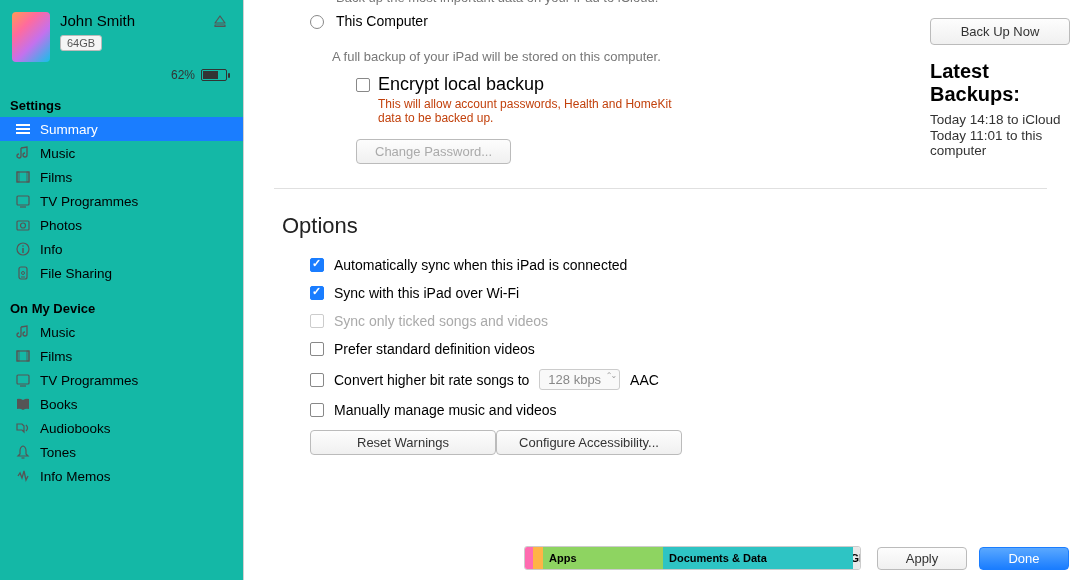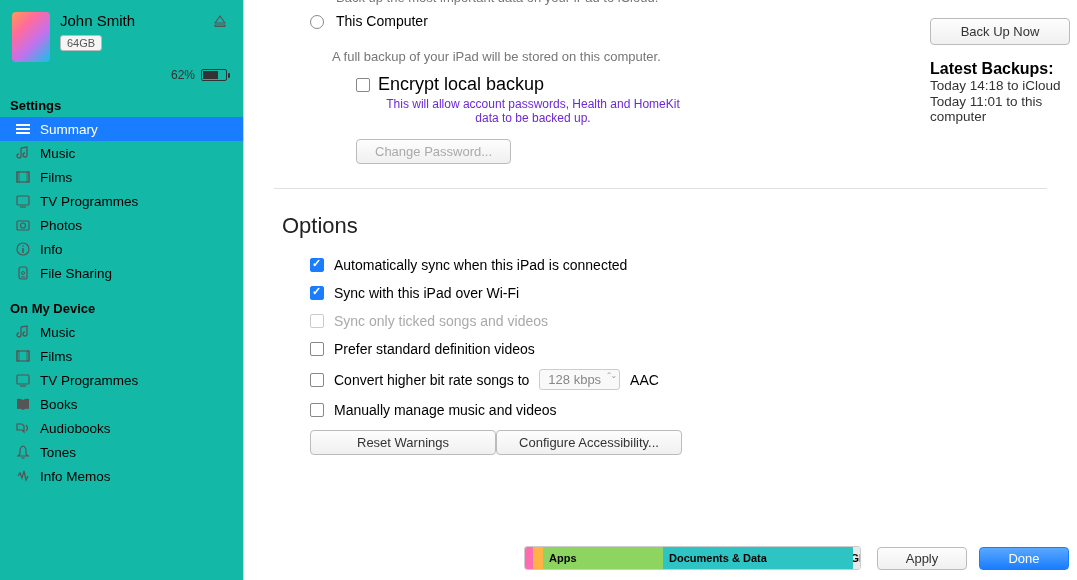--- a/index.html
+++ b/index.html
@@ -29,29 +29,29 @@
 .backup-area { margin-top:-10px; padding-left:28px;}
 .clipped-text { color:#777; font-size:13px; padding-left:26px; margin-bottom:8px;}
 .radio-row { display:flex; align-items:flex-end; gap:12px; margin-bottom:20px;}
 .radio { width:14px; height:14px; border:1px solid #888; border-radius:50%; margin-top:2px; flex-shrink:0;}
 .radio-title { font-size:14px; }
 .radio-desc { color:#777; font-size:13px; margin-left:22px; margin-bottom:10px;}
 .encrypt-row { margin-left:46px; display:flex; align-items:center; gap:8px;}
 .checkbox { width:14px; height:14px; border:1px solid #888; border-radius:2px; background:#fff; flex-shrink:0; position:relative;}
 .checkbox.checked { background:#1a7dff; border-color:#1a7dff;}
 .checkbox.checked::after { content:"✓"; color:#fff; font-size:11px; position:absolute; top:-2px; left:1px; font-weight:bold;}
-.encrypt-desc { color:#6d28d9; font-size:12px; margin-left:68px; margin-top:2px; max-width:310px;text-align:center;}
+.encrypt-desc { color:#c2410c; font-size:12px; margin-left:68px; margin-top:2px; max-width:310px;}
 .change-pw { margin-left:46px; margin-top:14px;}
 .btn { background: linear-gradient(#fdfdfd,#f0f0f0); border:1px solid #bbb; border-radius:4px; padding: 4px 18px; font-size:13px; color:#333; cursor:pointer; min-width:80px;}
 .btn.disabled { color:#aaa;}
 .btn.primary { background: linear-gradient(#5aa8ff,#1a7dff); border-color:#1a7dff; color:#fff;}
 .right-buttons { position:absolute; left:686px; top:18px; display:flex; gap:12px;}
 .right-buttons .btn { width:140px; text-align:center; padding:5px 0;}
 .latest-backups { position:absolute; left:686px; top:60px;}
-.latest-backups .lb-title { font-weight:600; font-size:16px; }
+.latest-backups .lb-title { font-weight:600; font-size:20px; margin-bottom:6px;}
 .latest-backups .lb-line { font-size:13.5px; color:#333; margin-bottom:1px;}
 .hr { border:none; border-top:1px solid #e0e0e0; margin:24px 0 18px -8px; }
 .options-title { font-size:22px; font-weight:400; color:#222; margin-top:24px; margin-bottom:18px;}
 .options-list { padding-left:28px;}
 .opt-row { display:flex; align-items:center; gap:10px; margin-bottom:12px; font-size:14px;}
 .opt-row.disabled { color:#aaa;}
 .opt-row.disabled .checkbox { border-color:#ccc;}
 .dropdown { border:1px solid #ccc; border-radius:3px; padding:2px 18px 2px 8px; font-size:13px; color:#888; background:#f9f9f9; position:relative;}
 .dropdown::after { content:"⌃⌄"; font-size:8px; position:absolute; right:4px; top:2px; color:#999; line-height:7px; letter-spacing:-2px;}
 .opt-buttons { padding-left:28px; display:flex; flex-direction:row; gap:0; margin-top:6px;}

